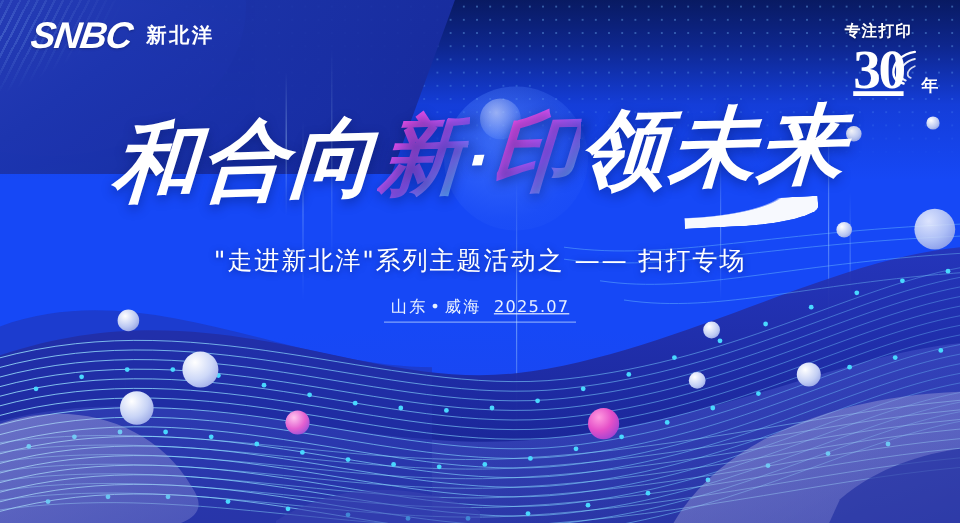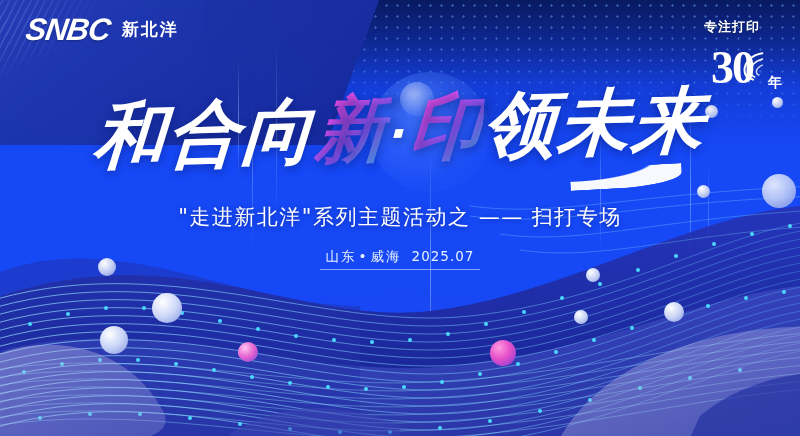--- a/index.html
+++ b/index.html
@@ -88,22 +88,22 @@
   .badge30{
     position:absolute;right:16px;top:20px;width:104px;height:74px;
     text-align:center;color:#fff;
   }
   .badge-top{
     font-family:"DejaVu Sans","Liberation Sans",sans-serif;
     font-weight:700;font-size:13px;letter-spacing:1px;line-height:1;
     text-shadow:0 1px 2px rgba(0,0,0,.3);
   }
   .badge-num-row{
-    position:relative;margin-top:12px;height:46px;
-    display:flex;align-items:center;justify-content:center;
+    position:relative;margin-top:2px;height:46px;
+    display:flex;align-items:center;justify-content:center;text-decoration:underline;
   }
   .badge-num{
     font-family:"Liberation Serif","DejaVu Serif",serif;
     font-weight:700;font-size:46px;line-height:1;color:#fff;letter-spacing:-2px;
   }
   .badge-swirl{
     position:absolute;left:56px;top:4px;width:34px;height:34px;
   }
   .badge-year{
     position:absolute;right:2px;bottom:2px;
@@ -160,21 +160,21 @@
     position:absolute;left:0;top:247px;width:800px;text-align:center;
   }
   .dateline-inner{
     display:inline-block;
     font-family:"DejaVu Sans","Liberation Sans",sans-serif;
     font-size:13.5px;color:#e8f1ff;letter-spacing:2px;
     padding:0 6px 3px 6px;
     border-bottom:1px solid rgba(200,225,255,.6);
   }
   .dateline-inner .sep{padding:0 2px;}
-  .dateline-inner .date{margin-left:10px;letter-spacing:1px;}
+  .dateline-inner .date{margin-left:10px;letter-spacing:1px;text-decoration:underline;}
 
   
   .sphere{position:absolute;border-radius:50%;}
 </style>
 </head>
 <body>
 
 <div class="banner">
 
   <div class="bg-base"></div>

